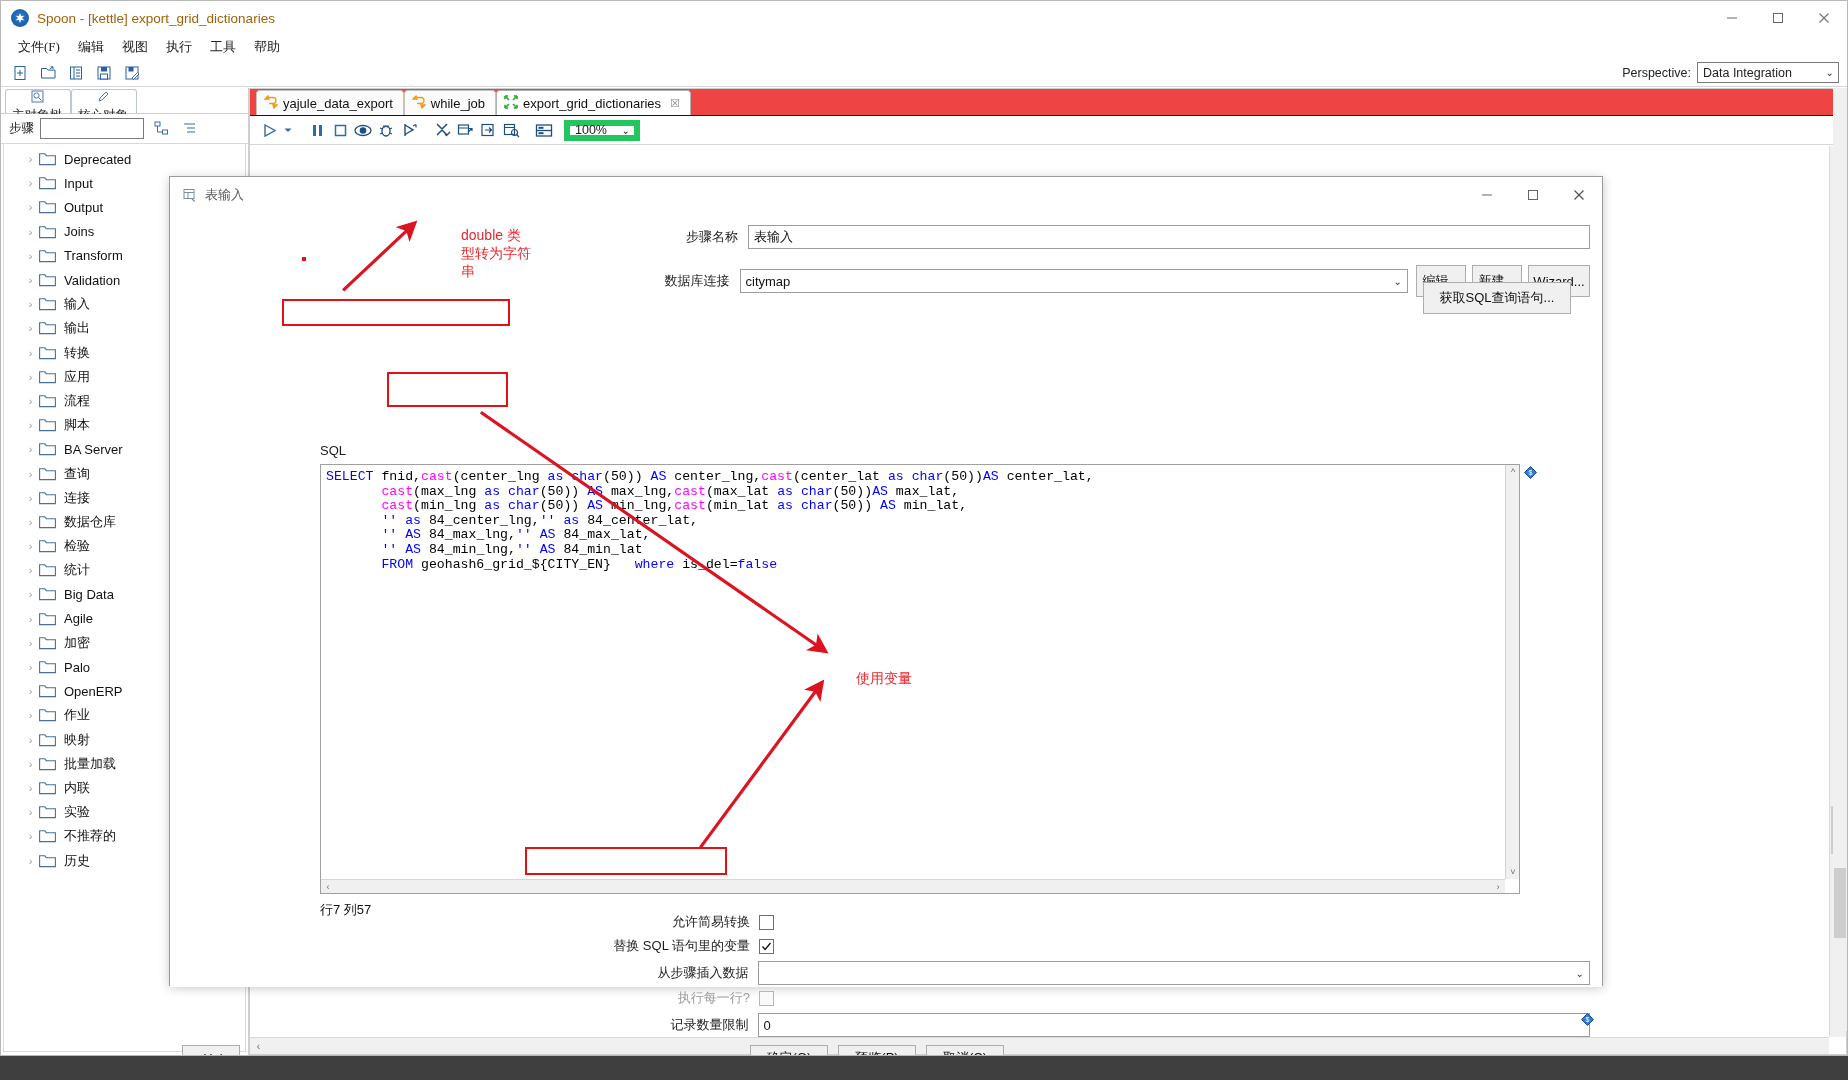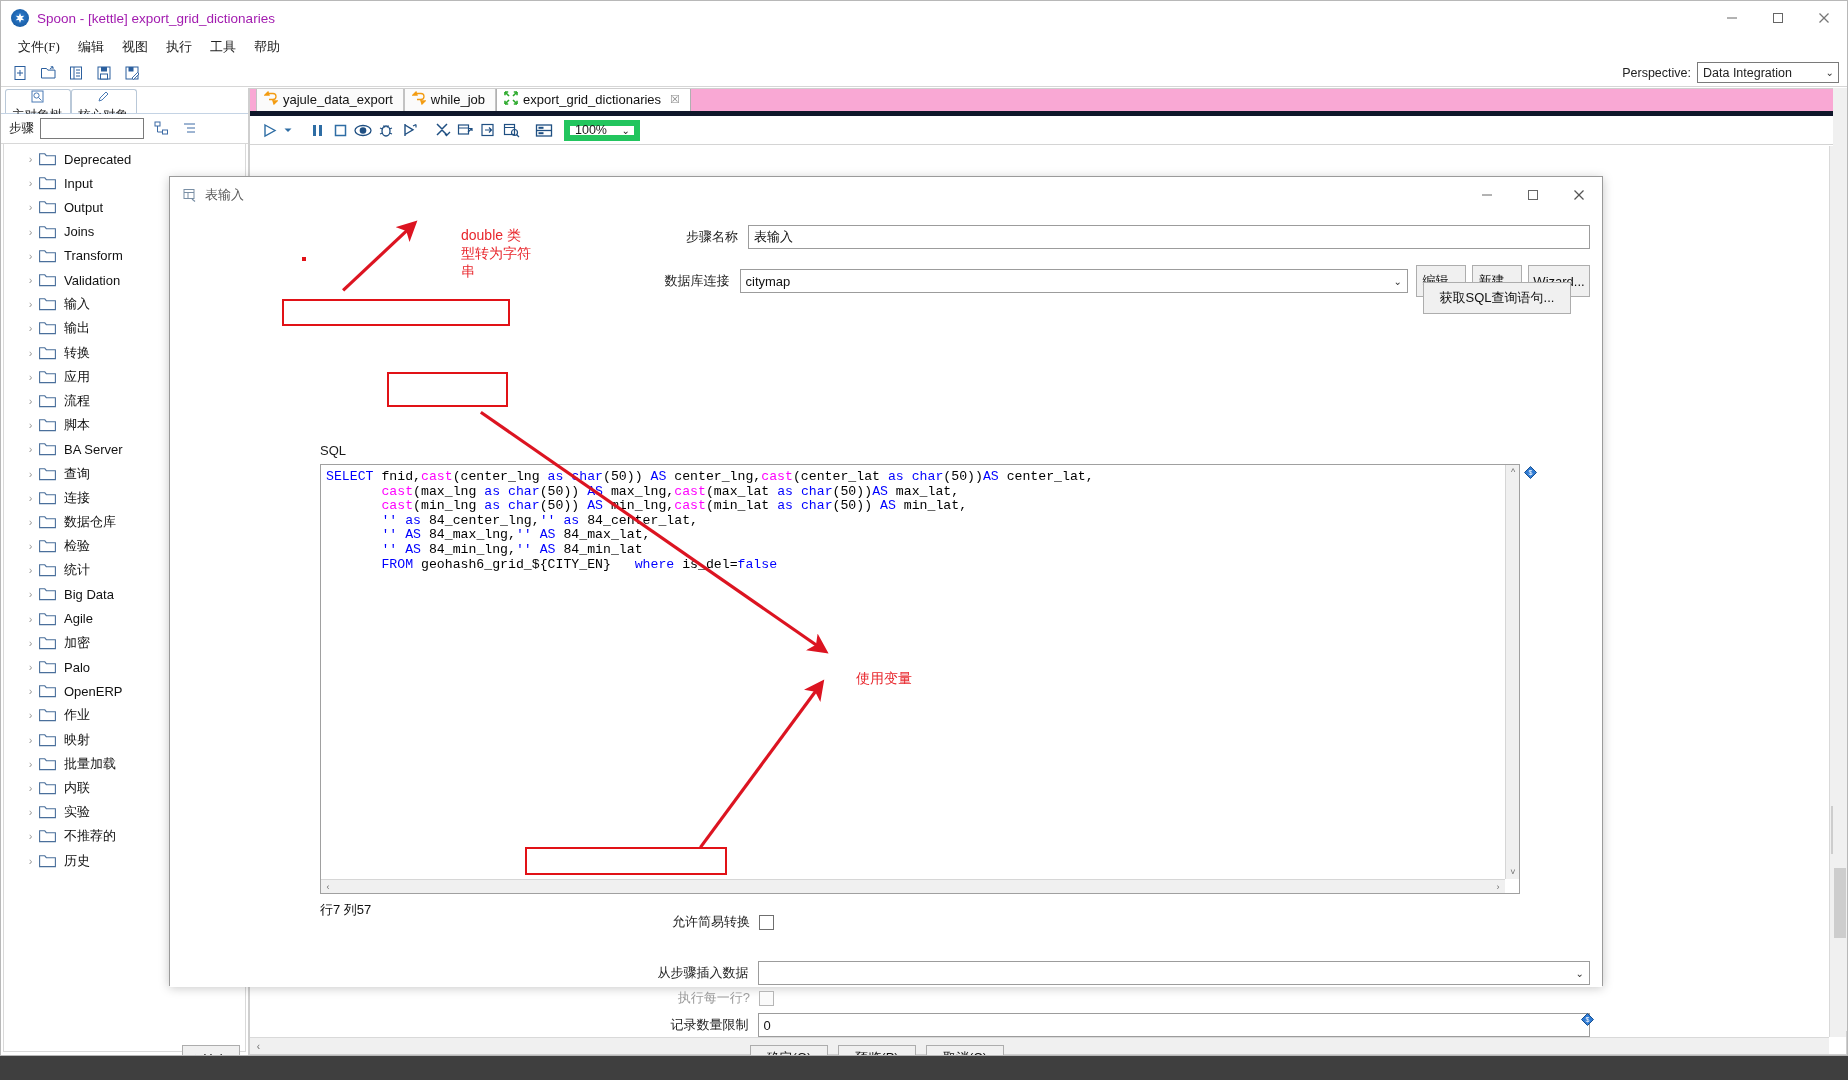--- a/index.html
+++ b/index.html
@@ -42,21 +42,21 @@
   .title-icon::before {
     content: "";
     position: absolute;
     left: 4px; top: 4px;
     width: 10px; height: 10px;
     background: #ffffff;
     clip-path: polygon(50% 0%, 61% 30%, 93% 28%, 70% 50%, 93% 72%, 61% 70%, 50% 100%, 39% 70%, 7% 72%, 30% 50%, 7% 28%, 39% 30%);
   }
   .title-text {
     font-size: 13.5px;
-    color: #a21caf;
+    color: #a16207;
     white-space: nowrap;
   }
   .win-controls {
     position: absolute;
     right: 0; top: 0;
     height: 34px;
     display: flex;
   }
   .win-btn {
     width: 46px; height: 34px;
@@ -220,25 +220,25 @@
   .rightpanel {
     flex: 1;
     position: relative;
     background: #ffffff;
     border: 1px solid #cfcfcf;
     margin: 0;
     overflow: hidden;
   }
   .tabstrip {
     height: 27px;
-    background: #f9a8d4;
+    background: #ef4444;
     display: flex;
     align-items: flex-end;
     padding-left: 6px;
-    border-bottom: 5px solid #0f172a;
+    border-bottom: 1px solid #0f172a;
   }
   .etab {
     height: 25px;
     display: flex;
     align-items: center;
     gap: 5px;
     padding: 0 10px 0 7px;
     font-size: 13px;
     border: 1px solid #c3c3c3;
     border-bottom: none;
@@ -1084,20 +1084,28 @@
           </svg>
       </div>
 
       <div class="rowcol">行7 列57</div>
 
       <div class="field-row" style="left:420px; top:700px; width:1000px;">
         <div class="field-label" style="width:160px; margin-right:9px;">允许简易转换</div>
         <div class="checkbox"></div>
       </div>
 
+      <div class="field-row" style="left:420px; top:724px; width:1000px;">
+        <div class="field-label" style="width:160px; margin-right:9px;">替换 SQL 语句里的变量</div>
+        <div class="checkbox">
+          <svg class="tick" viewBox="0 0 11 11">
+              <path d="M1.5 5.5l2.6 3L9.5 2" fill="none" stroke="#111" stroke-width="1.3"></path>
+            </svg>
+        </div>
+      </div>
 
       <div class="field-row" style="left:420px; top:748px; width:1000px;">
         <div class="field-label" style="width:160px; margin-right:9px;">从步骤插入数据</div>
         <div class="combo" style="width:840px;">
           <span></span>
           <span class="caret">⌄</span>
         </div>
       </div>
 
       <div class="field-row" style="left:420px; top:776px; width:1000px;">

